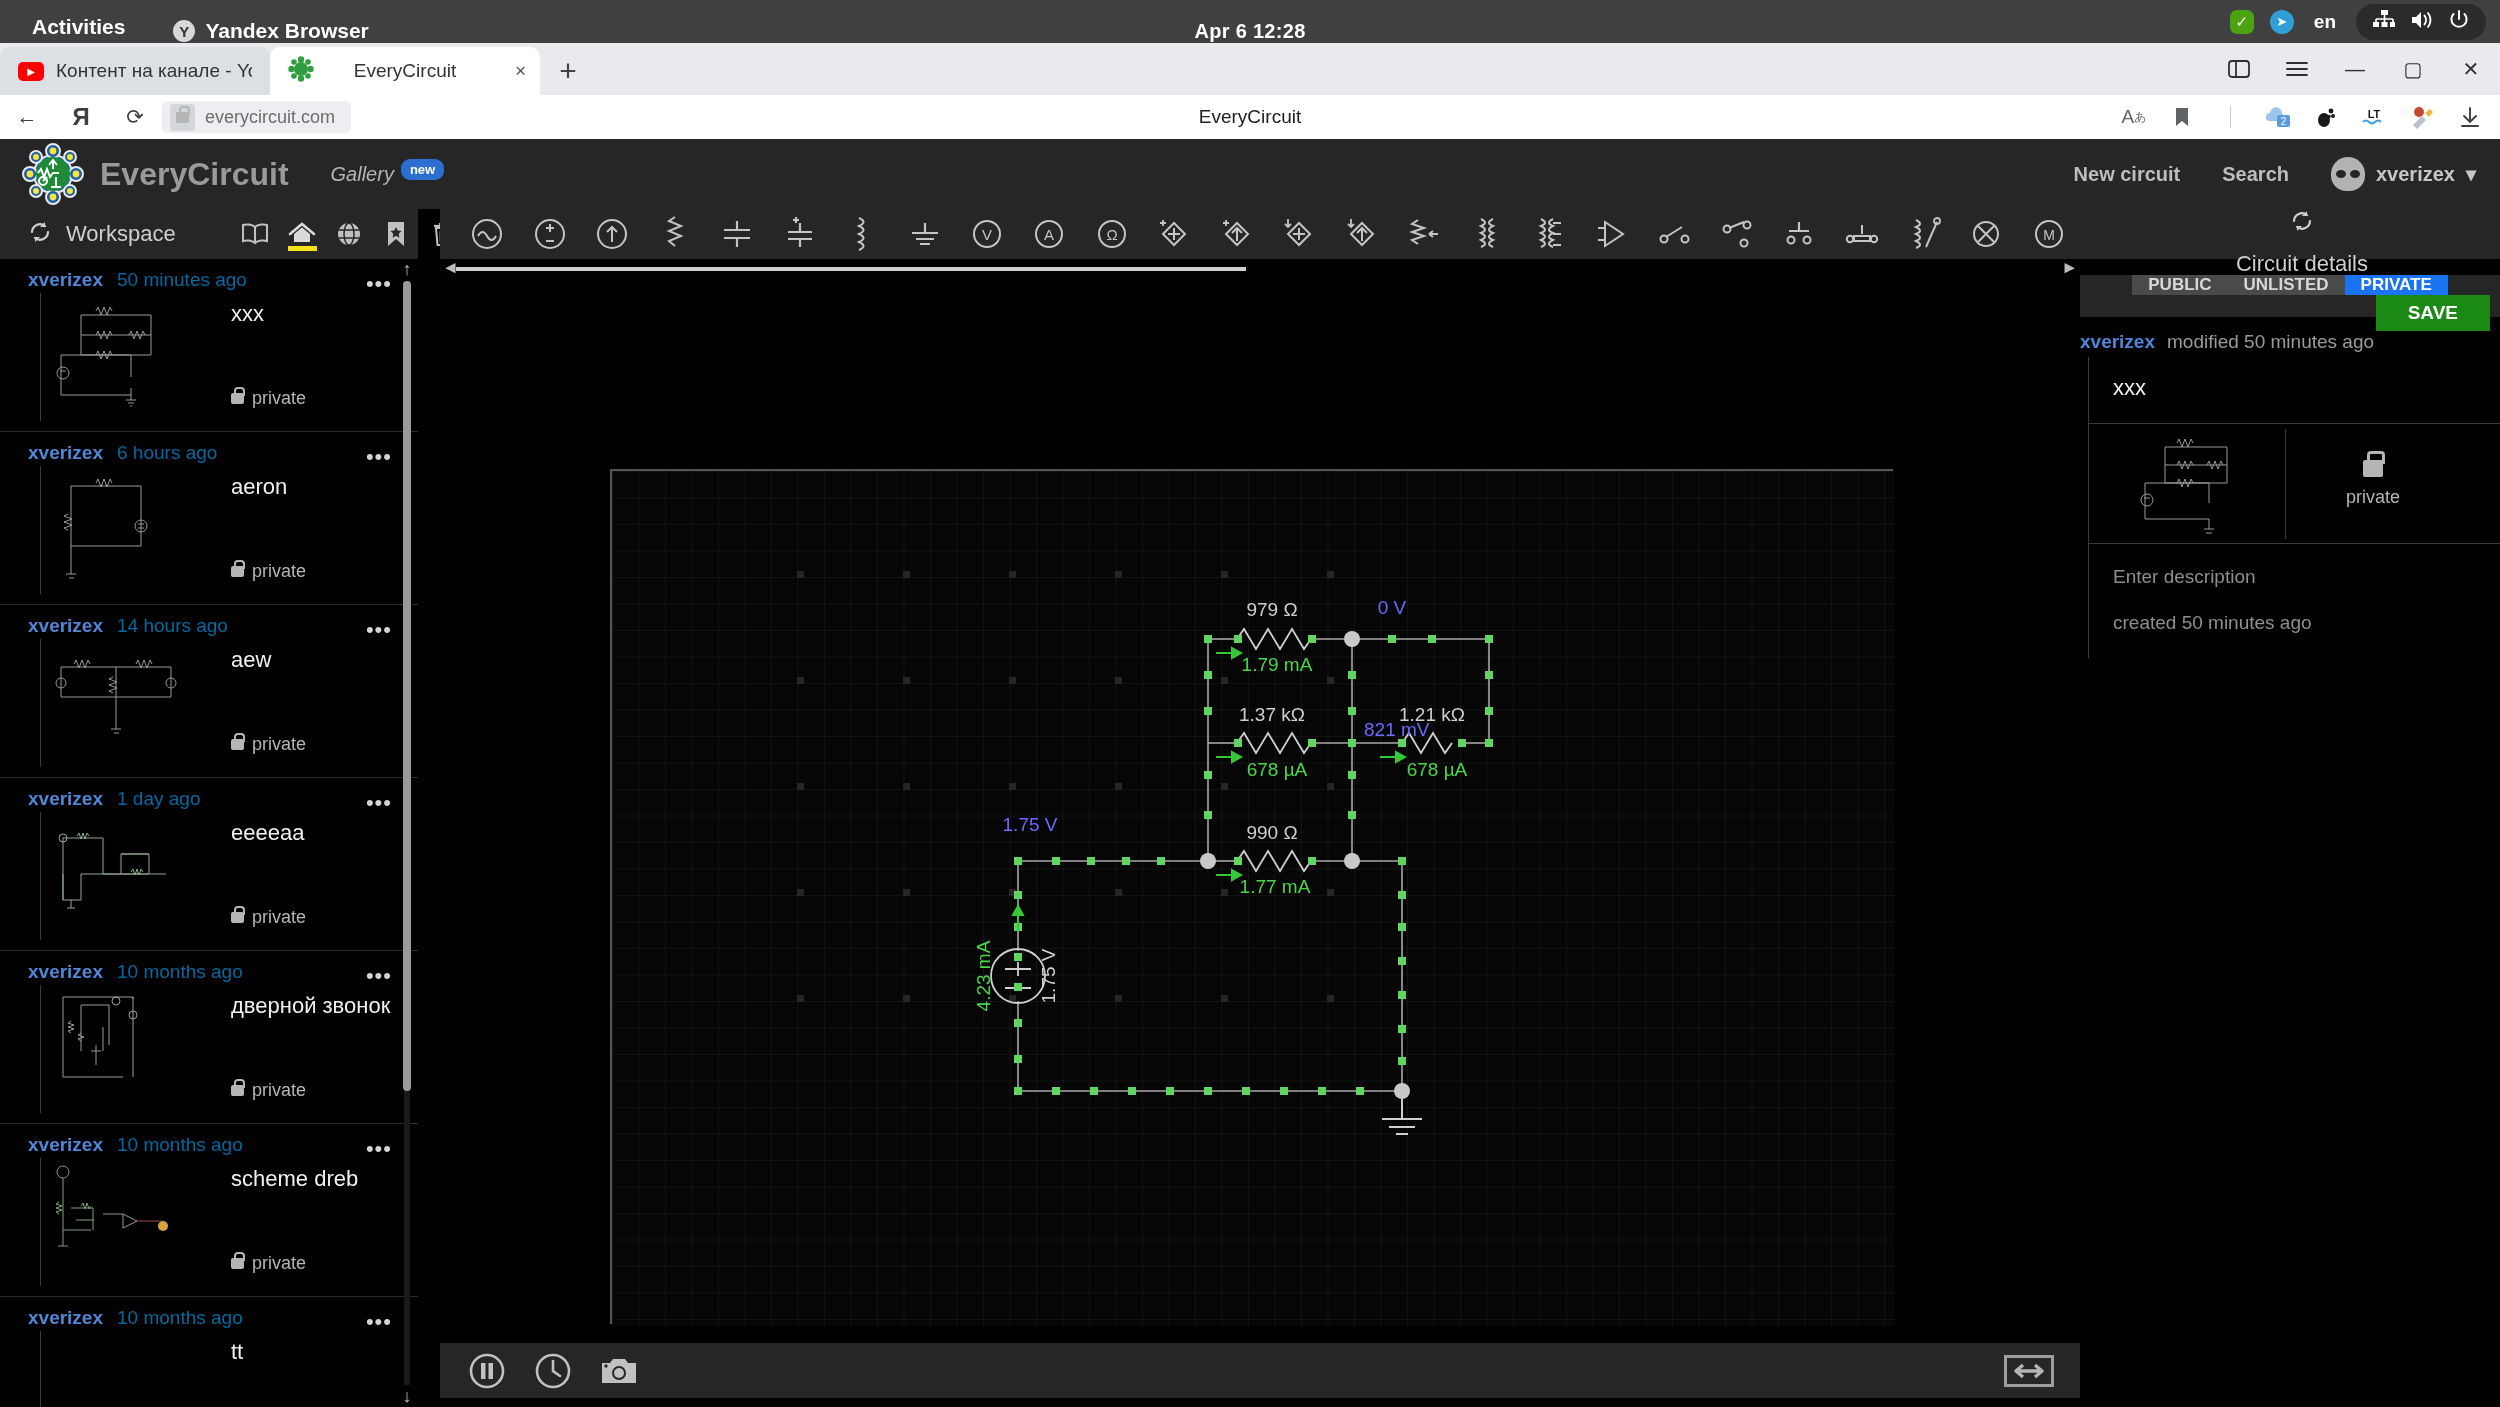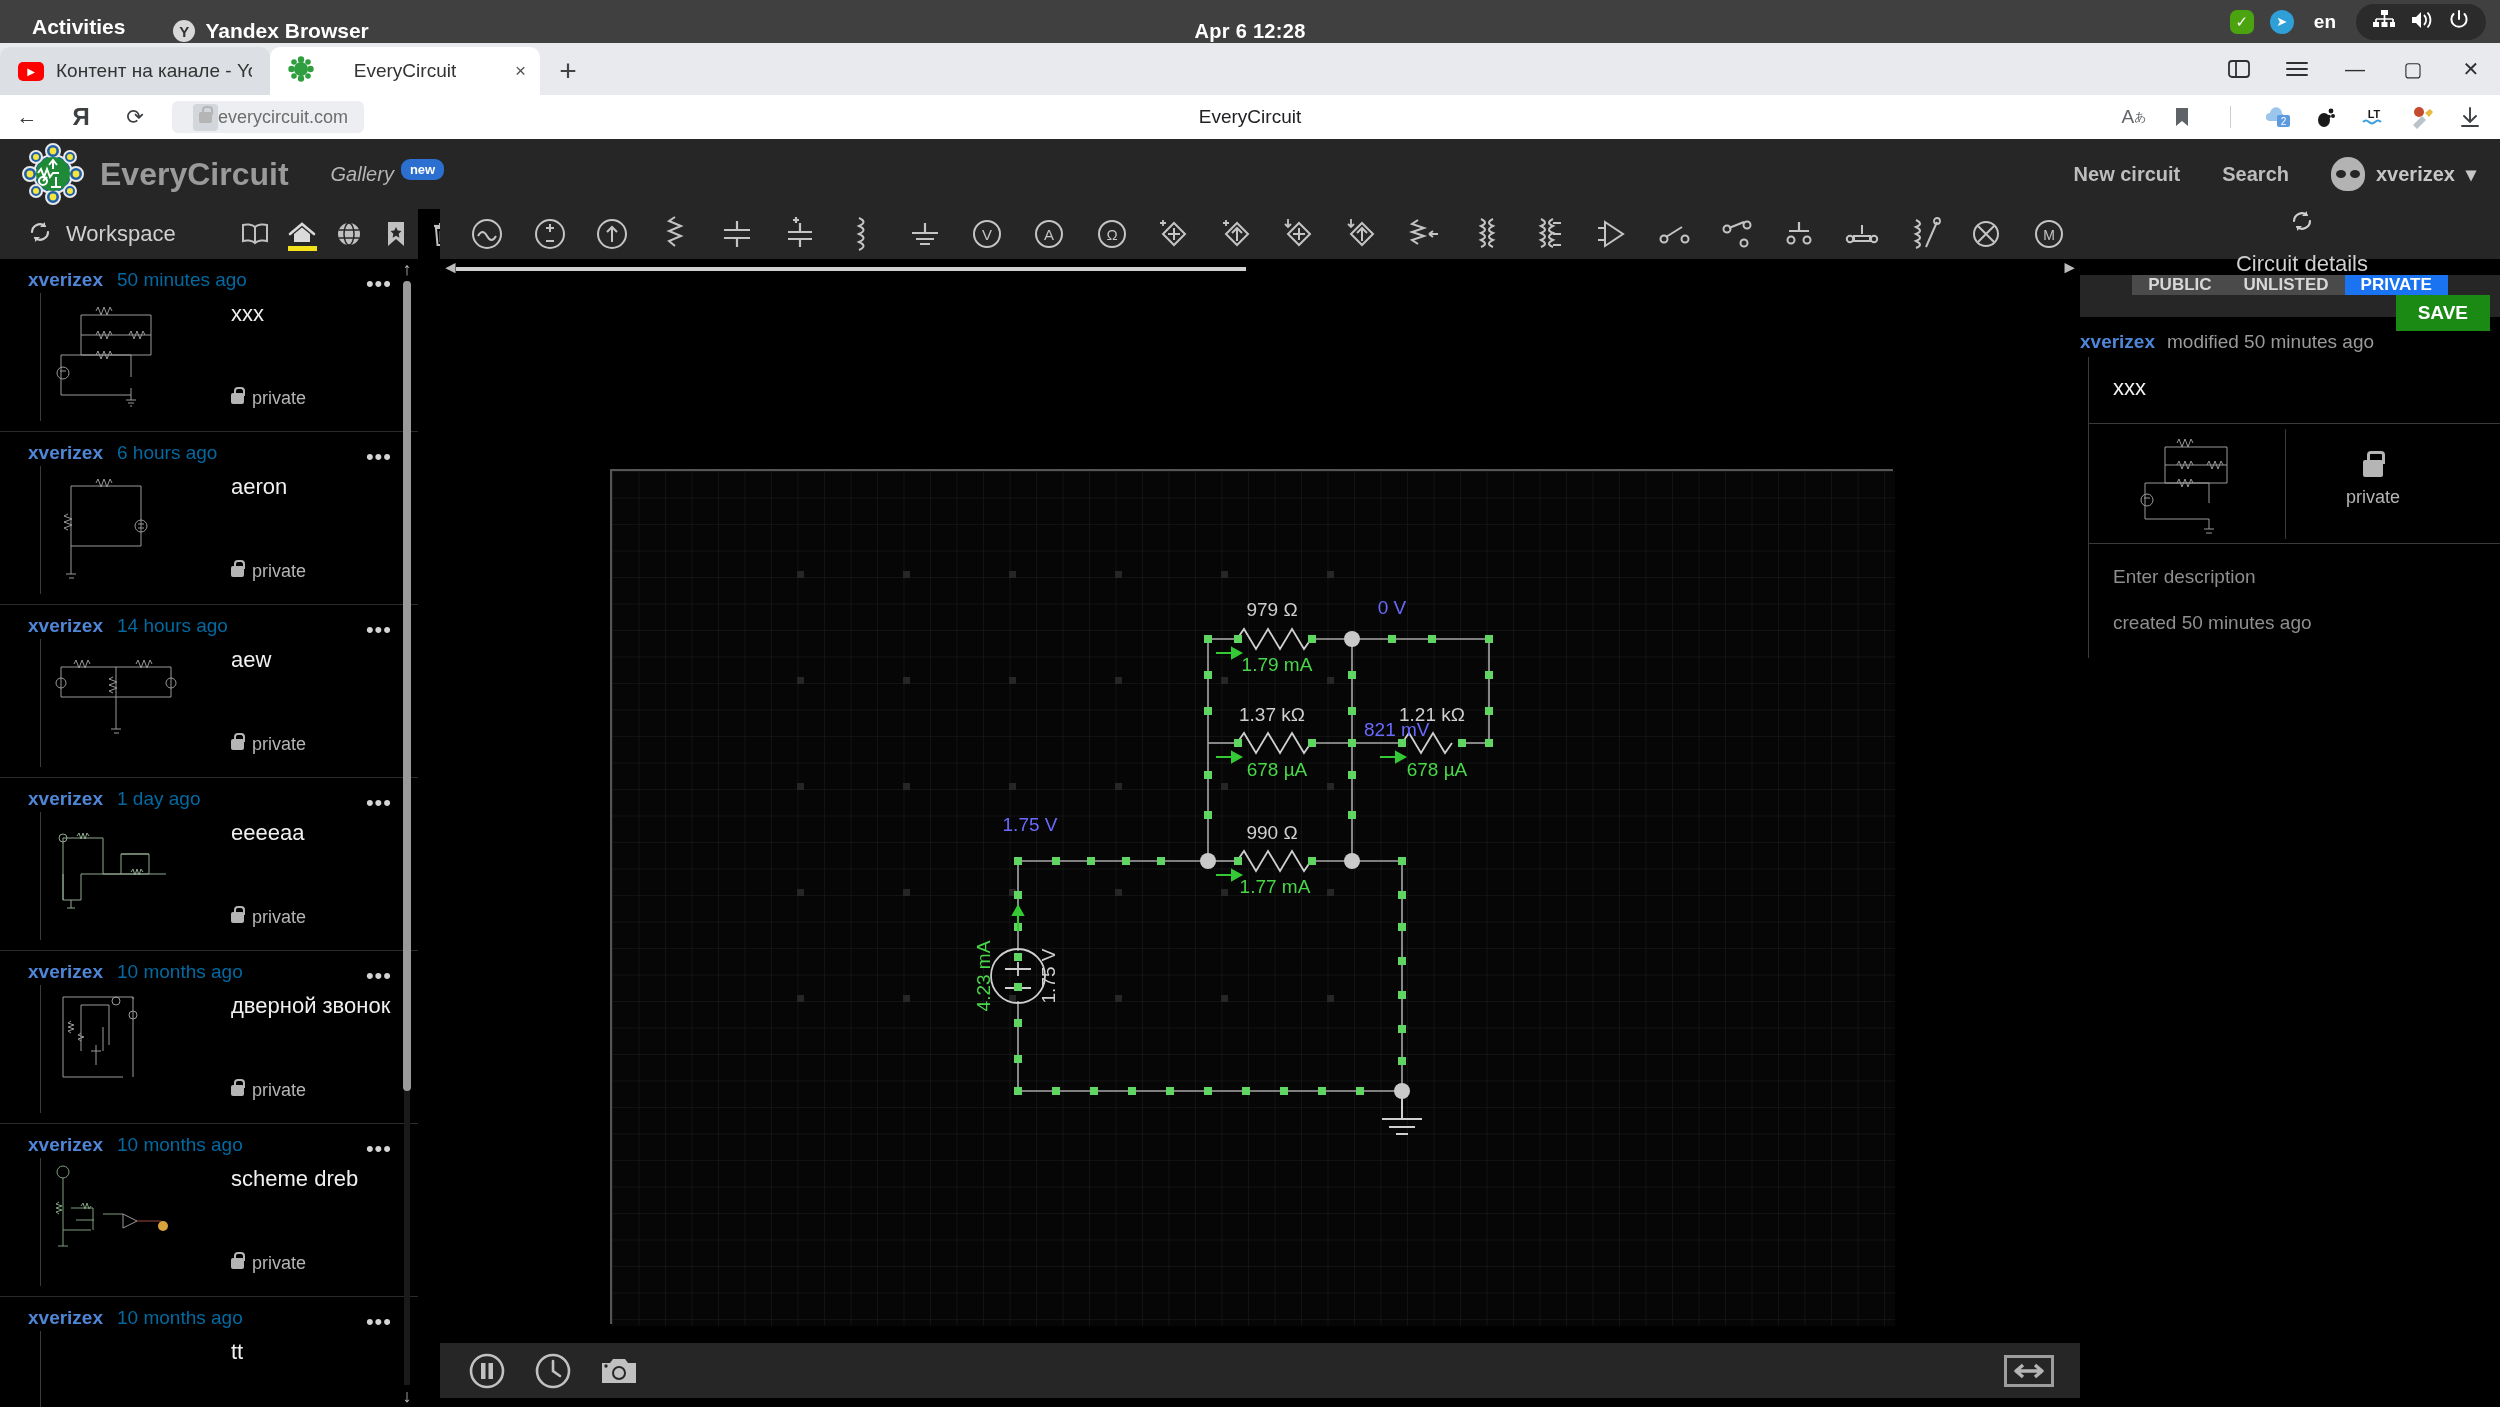--- a/index.html
+++ b/index.html
@@ -69,22 +69,22 @@
   .yt-icon { width: 26px; height: 19px; background: #ff0000; border-radius: 5px;
              display: flex; align-items: center; justify-content: center; color: #fff; font-size: 10px; flex: none; }
   .tab-close { position: absolute; right: 14px; font-size: 19px; color: #555; }
   .newtab { font-size: 30px; color: #444; width: 56px; height: 48px; display: flex; align-items: center; justify-content: center; }
 
   .navbar { position: absolute; left: 0; top: 52px; height: 44px; width: 100%;
             background: #fff; display: flex; align-items: center; }
   .nav-ic { width: 54px; height: 44px; display: flex; align-items: center; justify-content: center;
             font-size: 21px; color: #3c4043; }
   .urlbar {
-    margin-left: 10px; height: 32px; background: #eceef1; border-radius: 6px;
-    display: flex; align-items: center; padding: 0 16px 0 21px;
+    height: 32px; background: #eceef1; border-radius: 6px;
+    display: flex; align-items: center; gap: 10px; padding: 0 16px 0 8px;
     color: #6d6d6d; font-size: 18px;
   }
   .win-btns { position: absolute; right: 0; top: 0; height: 52px; display: flex; align-items: center; }
   .win-btn { width: 58px; height: 52px; display: flex; align-items: center; justify-content: center;
              font-size: 20px; color: #303030; }
   .nav-right { position: absolute; right: 6px; top: 0; height: 44px; display: flex; align-items: center; }
   .nav-ricon { width: 48px; height: 44px; display: flex; align-items: center; justify-content: center; font-size: 19px; color: #5f6368; }
   .page-title-center { position: absolute; left: 50%; transform: translateX(-50%);
                        font-size: 19px; color: #202124; }
 
@@ -179,21 +179,21 @@
   .det-title { font-size: 22px; color: #cfcfcf; }
   .det-perm { margin-top: 16px; height: 42px; background: #262626; display: flex; align-items: center; flex-direction: column; }
   .perm-seg { display: flex; height: 42px; }
   .perm-btn {
     display: flex; align-items: center; justify-content: center;
     padding: 0 16px; font-size: 17px; font-weight: bold; color: #d8d8d8; background: #4a4a4a;
   }
   .perm-btn.active { background: #1a73f0; color: #fff; }
   .save-btn {
     margin-left: auto; margin-right: 10px; background: #1a8a15; color: #fff;
-    font-size: 19px; font-weight: bold; padding: 7px 22px;
+    font-size: 19px; font-weight: bold; padding: 7px 32px;
   }
   .det-modline { padding: 14px 0 0 0; display: flex; gap: 12px; font-size: 19px; }
   .det-user { color: #4f86d8; font-weight: bold; }
   .det-mod { color: #9a9a9a; }
   .det-card { margin: 4px 0 0 8px; border-left: 1px solid #3b3b3b; }
   .det-cname { color: #f2f2f2; font-size: 22px; padding: 18px 0 22px 24px; }
   .det-row { border-top: 1px solid #3b3b3b; display: flex; align-items: center; height: 120px; }
   .det-thumb { width: 160px; height: 110px; margin-left: 36px; position: relative; }
   .det-privbox { border-left: 1px solid #3b3b3b; height: 110px; padding-left: 60px;
                  display: flex; flex-direction: column; align-items: center; justify-content: center; gap: 10px;

